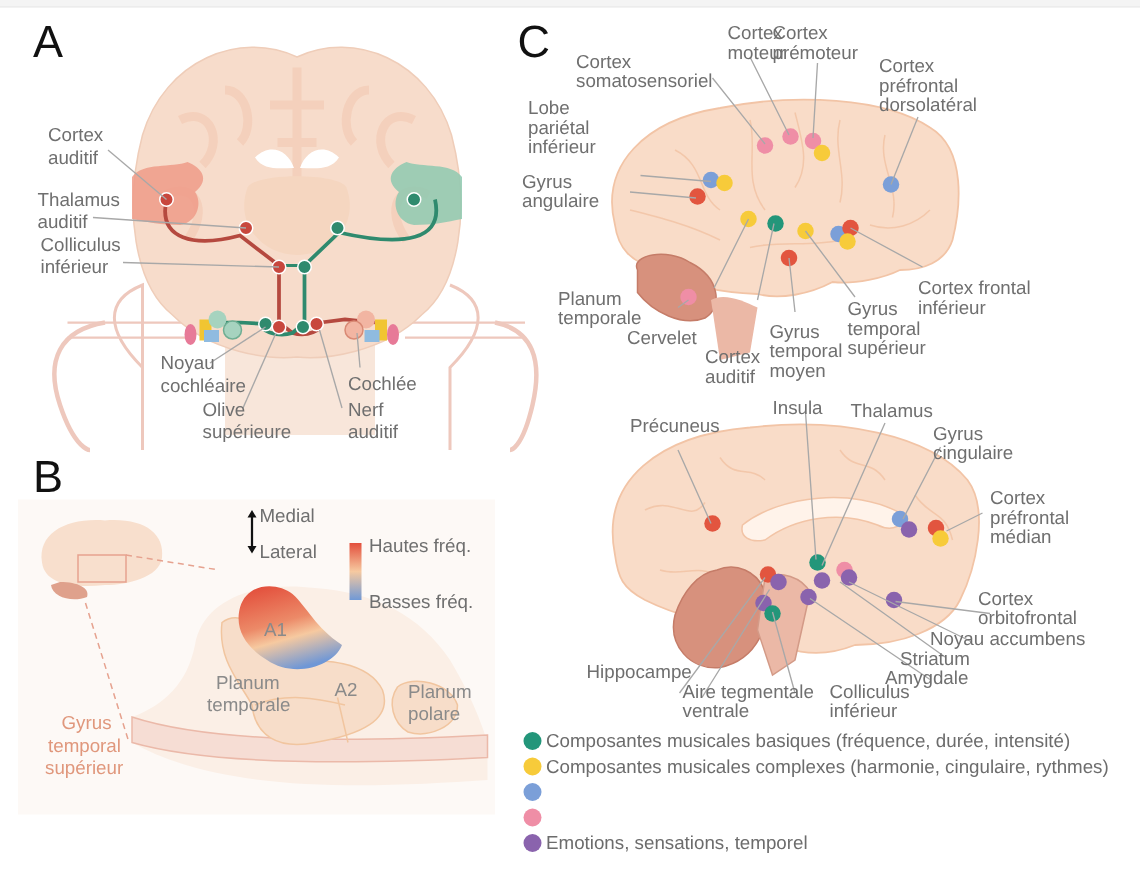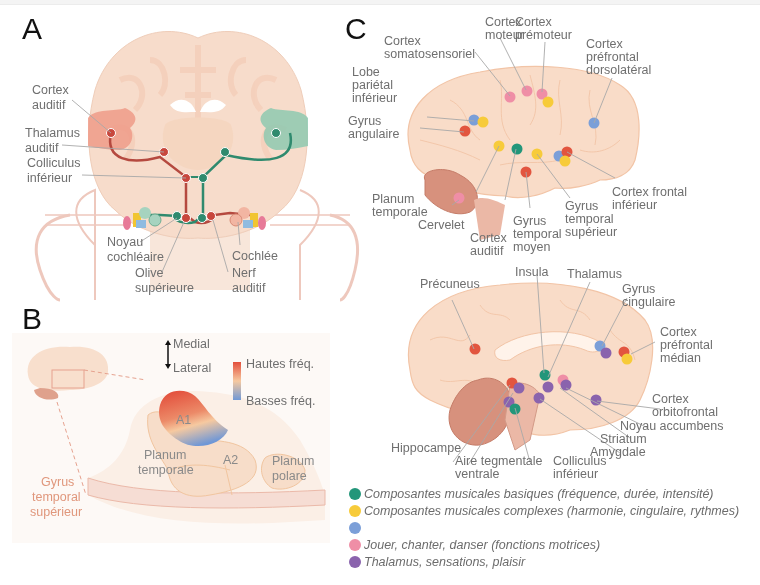--- a/index.html
+++ b/index.html
@@ -8,21 +8,21 @@
   .topbar { position:absolute; left:0; top:0; width:760px; height:4px; background:#f4f4f4; border-bottom:1px solid #ececec; }
   .panel-letter { position:absolute; font-size:30px; color:#111; font-family:"Liberation Sans", sans-serif; }
   svg { position:absolute; left:0; top:0; }
   .lbl { font-family:"Liberation Sans", "DejaVu Sans", sans-serif; font-size:12.5px; fill:#6f6f6f; }
   .lbl-or { font-family:"Liberation Sans", "DejaVu Sans", sans-serif; font-size:12.5px; fill:#e0977c; }
   .lbl-dk { font-family:"Liberation Sans", "DejaVu Sans", sans-serif; font-size:12.5px; fill:#8a8a8a; }
   .leader { stroke:#a8a8a8; stroke-width:0.9; fill:none; }
   .legend { position:absolute; left:349px; top:485px; }
   .legend-item { display:flex; align-items:center; height:17px; }
   .legend-dot { width:12px; height:12px; border-radius:50%; margin-right:3px; flex:none; }
-  .legend-text { font-size:12.5px; color:#6c6c6c; white-space:nowrap;font-style:italic; }
+  .legend-text { font-size:12.5px; color:#6c6c6c; white-space:nowrap; }
 </style>
 </head>
 <body>
 
 <div class="topbar"></div>
 
 <div class="panel-letter" style="left:22px;top:12px;">A</div>
 <div class="panel-letter" style="left:22px;top:302px;">B</div>
 <div class="panel-letter" style="left:345px;top:12px;">C</div>
 
@@ -248,19 +248,18 @@
   </div>
   <div class="legend-item">
     <span class="legend-dot" style="background: rgb(247, 203, 58);"></span>
     <span class="legend-text">Composantes musicales complexes (harmonie, cingulaire, rythmes)</span>
   </div>
   <div class="legend-item">
     <span class="legend-dot" style="background: rgb(123, 159, 216);"></span>
   </div>
   <div class="legend-item">
     <span class="legend-dot" style="background: rgb(239, 142, 166);"></span>
-    <span class="legend-text">Jouer, chanter, danser (fonctions motrices)</span>
   </div>
   <div class="legend-item">
     <span class="legend-dot" style="background: rgb(138, 99, 173);"></span>
-    <span class="legend-text">Thalamus, sensations, plaisir</span>
+    <span class="legend-text">Emotions, sensations, temporel</span>
   </div>
 </div>
 
 </body></html>

